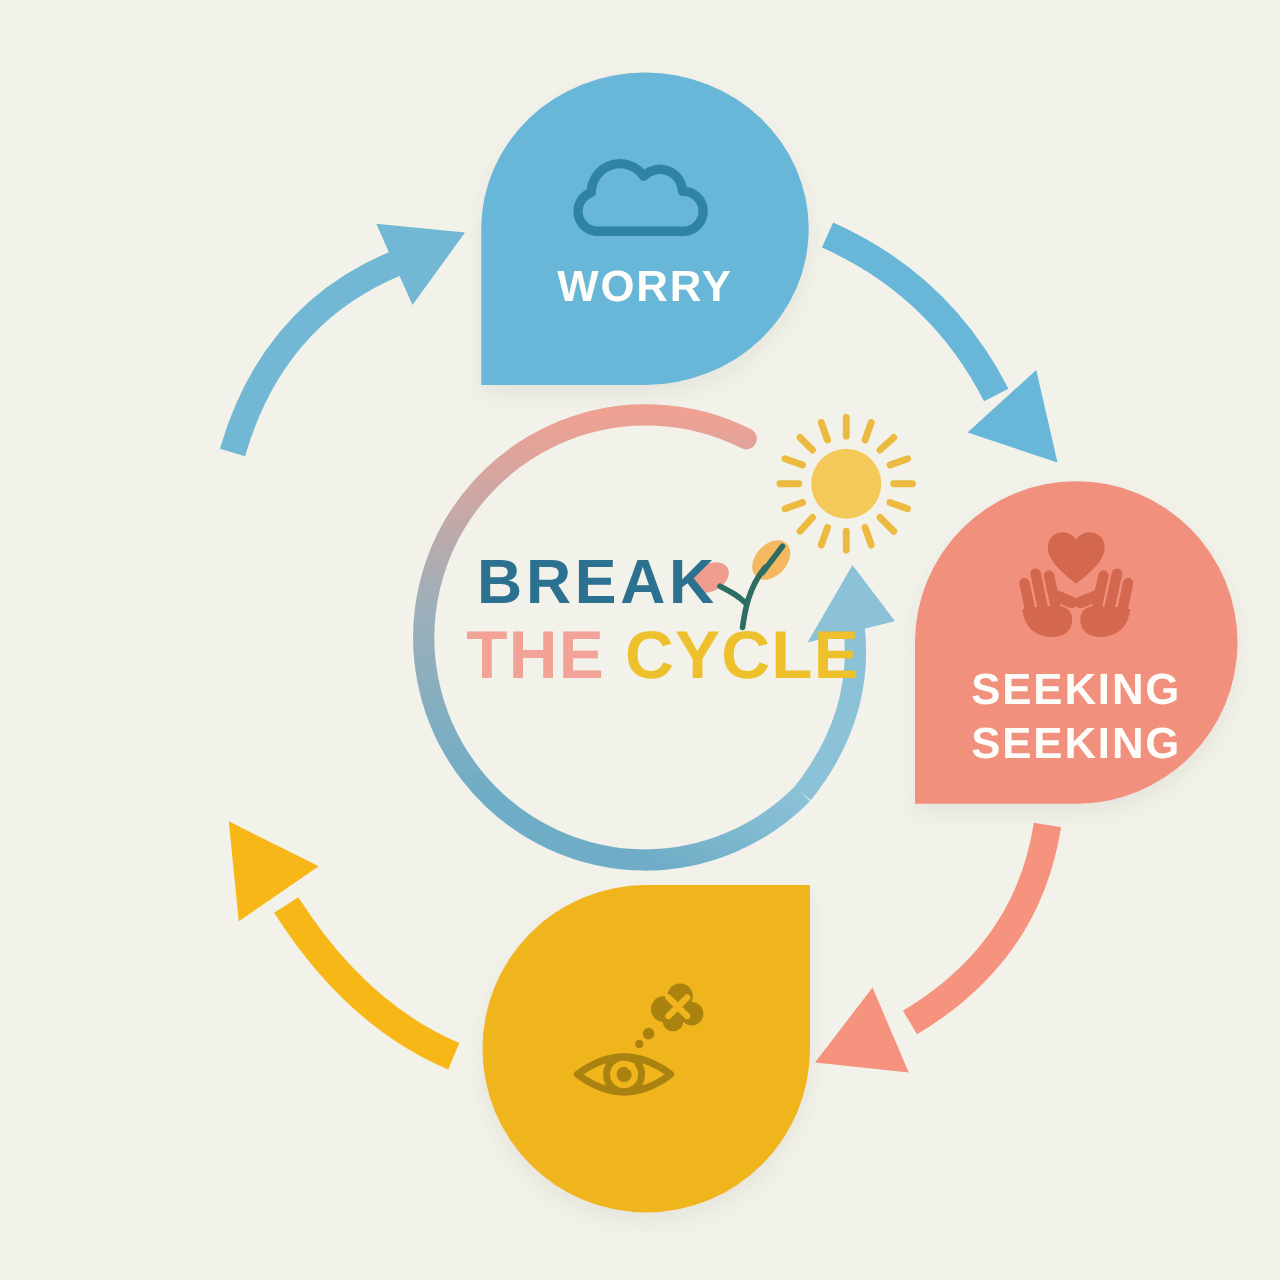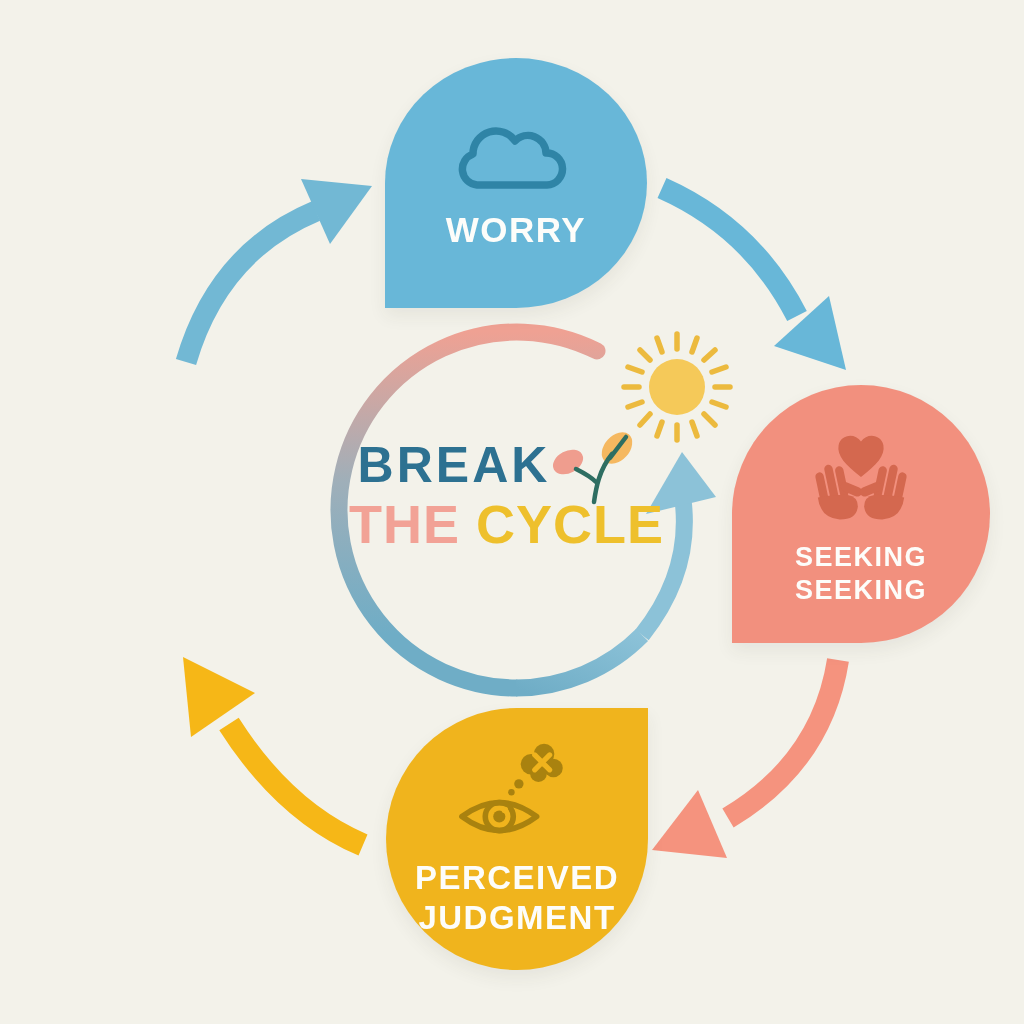--- a/index.html
+++ b/index.html
@@ -16,25 +16,25 @@
   }
   .node .label{
     color:var(--label_white);font-weight:700;text-align:center;
     letter-spacing:1.5px;line-height:1.22;
   }
   .node-worry{left:385px;top:58px;width:262px;height:250px;background:var(--worry);border-radius:50% 50% 50% 0;gap:14px;}
   .node-worry .label{font-size:35px;}
   .node-selfcrit{left:38px;top:386px;width:262px;height:262px;background:var(--self_criticism);border-radius:50% 50% 50% 0;gap:12px;padding-bottom:10px;box-sizing:border-box;}
   .node-selfcrit .label{font-size:30px;letter-spacing:1px;white-space:nowrap;}
   .node-approval{left:732px;top:385px;width:258px;height:258px;background:var(--approval);border-radius:50% 50% 50% 0;gap:8px;}
-  .node-approval .label{font-size:27px;}
+  .node-approval .label{font-size:35px;}
   .node-judgment{left:386px;top:708px;width:262px;height:262px;background:var(--judgment);border-radius:50% 0 50% 50%;gap:6px;}
   .node-judgment .label{font-size:33px;}
   .title{
-    position:absolute;left:319px;top:440px;width:375px;z-index:3;text-align:center;
+    position:absolute;left:343px;top:440px;width:375px;z-index:3;text-align:center;
   }
   .title .t1{font-size:50px;font-weight:800;color:var(--title_blue);letter-spacing:3px;line-height:1;padding-right:105px;}
   .title .t2{font-size:54px;font-weight:800;letter-spacing:1px;line-height:1;margin-top:7px;}
   .title .t2 .the{color:var(--title_salmon);}
   .title .t2 .cycle{color:var(--title_yellow);}
   .title .sub{margin-top:15px;font-size:25px;font-weight:700;color:var(--subtitle_teal);letter-spacing:1.5px;line-height:1.18;}
 </style>
 </head>
 <body>
 
@@ -150,24 +150,20 @@
         <circle cx="59" cy="56" r="3.5"></circle>
       </g>
       <path d="M 84 16 L 100 32 M 100 16 L 84 32" stroke="var(--judgment)" stroke-width="5.5" stroke-linecap="round" fill="none"></path>
       <g stroke="var(--judgment_icon)" fill="none">
         <path d="M 6 82 Q 46 52 86 82 Q 46 112 6 82 Z" stroke-width="6" stroke-linejoin="round"></path>
         <circle cx="46" cy="82" r="15" stroke-width="6"></circle>
         <circle cx="46" cy="82" r="6.5" fill="var(--judgment_icon)" stroke="none"></circle>
         <circle cx="52" cy="75" r="3.5" fill="var(--judgment)" stroke="none"></circle>
       </g>
     </svg>
-    <div class="label">
-      <div>PERCEIVED</div>
-      <div>JUDGMENT</div>
-    </div>
   </div>
 
   <div class="title">
     <div class="t1">BREAK</div>
     <div class="t2">
       <span class="the">THE</span>
       <span class="cycle">CYCLE</span>
     </div>
     <div class="sub">
     </div>

